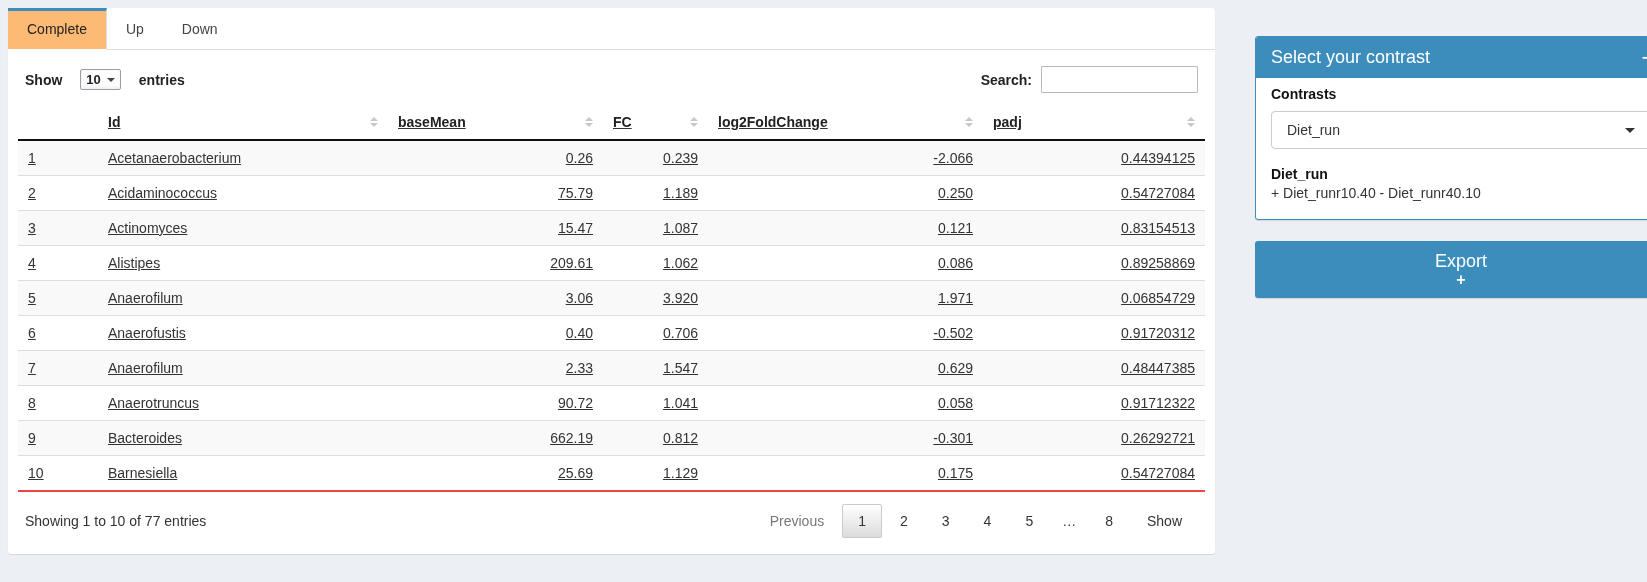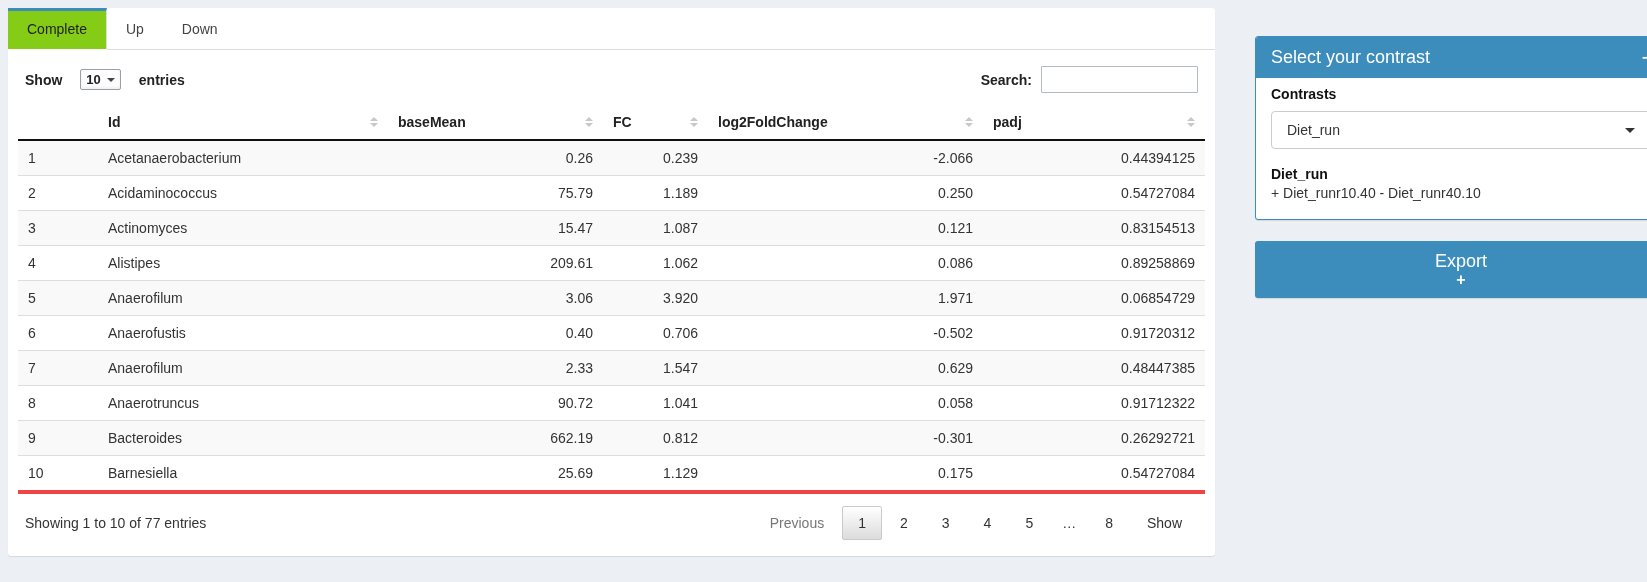--- a/index.html
+++ b/index.html
@@ -20,21 +20,21 @@
   }
   .tab-header { display:flex; border-bottom:1px solid #ddd; }
   .tab {
     padding:13px 19px 12px; font-size:14px; color:#444; cursor:pointer;
   }
   .tab.active {
     border-top:3px solid var(--accent);
     border-right:1px solid #ddd;
     padding-top:10px; margin-bottom:-1px;
     border-bottom:1px solid #fff;
-    background:#84cc16; color:#222;
+    background:#fdba74; color:#222;
   }
   .tab-content { padding:10px 10px 6px; }
 
   
   .controls { display:flex; justify-content:space-between; align-items:center; padding:6px 7px 12px; }
   .length-wrap { display:flex; align-items:center; gap:18px; font-weight:700; color:#222; }
   .length-select {
     display:inline-flex; align-items:center; gap:6px;
     border:1px solid #989fa6; border-radius:2px; background:#fdfdfd;
     padding:2px 5px; font-size:13px; font-weight:700; color:#222; cursor:pointer;
@@ -42,21 +42,21 @@
   }
   .caret-sm { width:0; height:0; border-left:4px solid transparent; border-right:4px solid transparent; border-top:4px solid #444; }
   .search-wrap { display:flex; align-items:center; font-weight:700; color:#222; }
   .search-input {
     margin-left:9px; width:157px; height:27px;
     border:1px solid #b4bac0; border-radius:1px; padding:2px 6px;
     font-family:inherit; font-size:14px;
   }
 
   
-  table.data { width:100%; border-collapse:collapse; border-bottom:4px solid #ef4444; }
+  table.data { width:100%; border-collapse:collapse; border-bottom:2px solid #ef4444;text-decoration:underline; }
   table.data th {
     font-weight:700; color:#222; padding:9px 10px;
     border-bottom:2px solid #111; font-size:14px;
   }
   .th-inner { display:flex; align-items:center; }
   th.align-between .th-inner { justify-content:space-between; }
   th.align-right .th-inner { justify-content:space-between; }
   .sort-icon { display:inline-flex; flex-direction:column; align-items:center; margin-left:8px; }
   .sort-icon .up { width:0; height:0; border-left:4px solid transparent; border-right:4px solid transparent; border-bottom:4px solid #c8c8c8; margin-bottom:2px; }
   .sort-icon .dn { width:0; height:0; border-left:4px solid transparent; border-right:4px solid transparent; border-top:4px solid #c8c8c8; }

